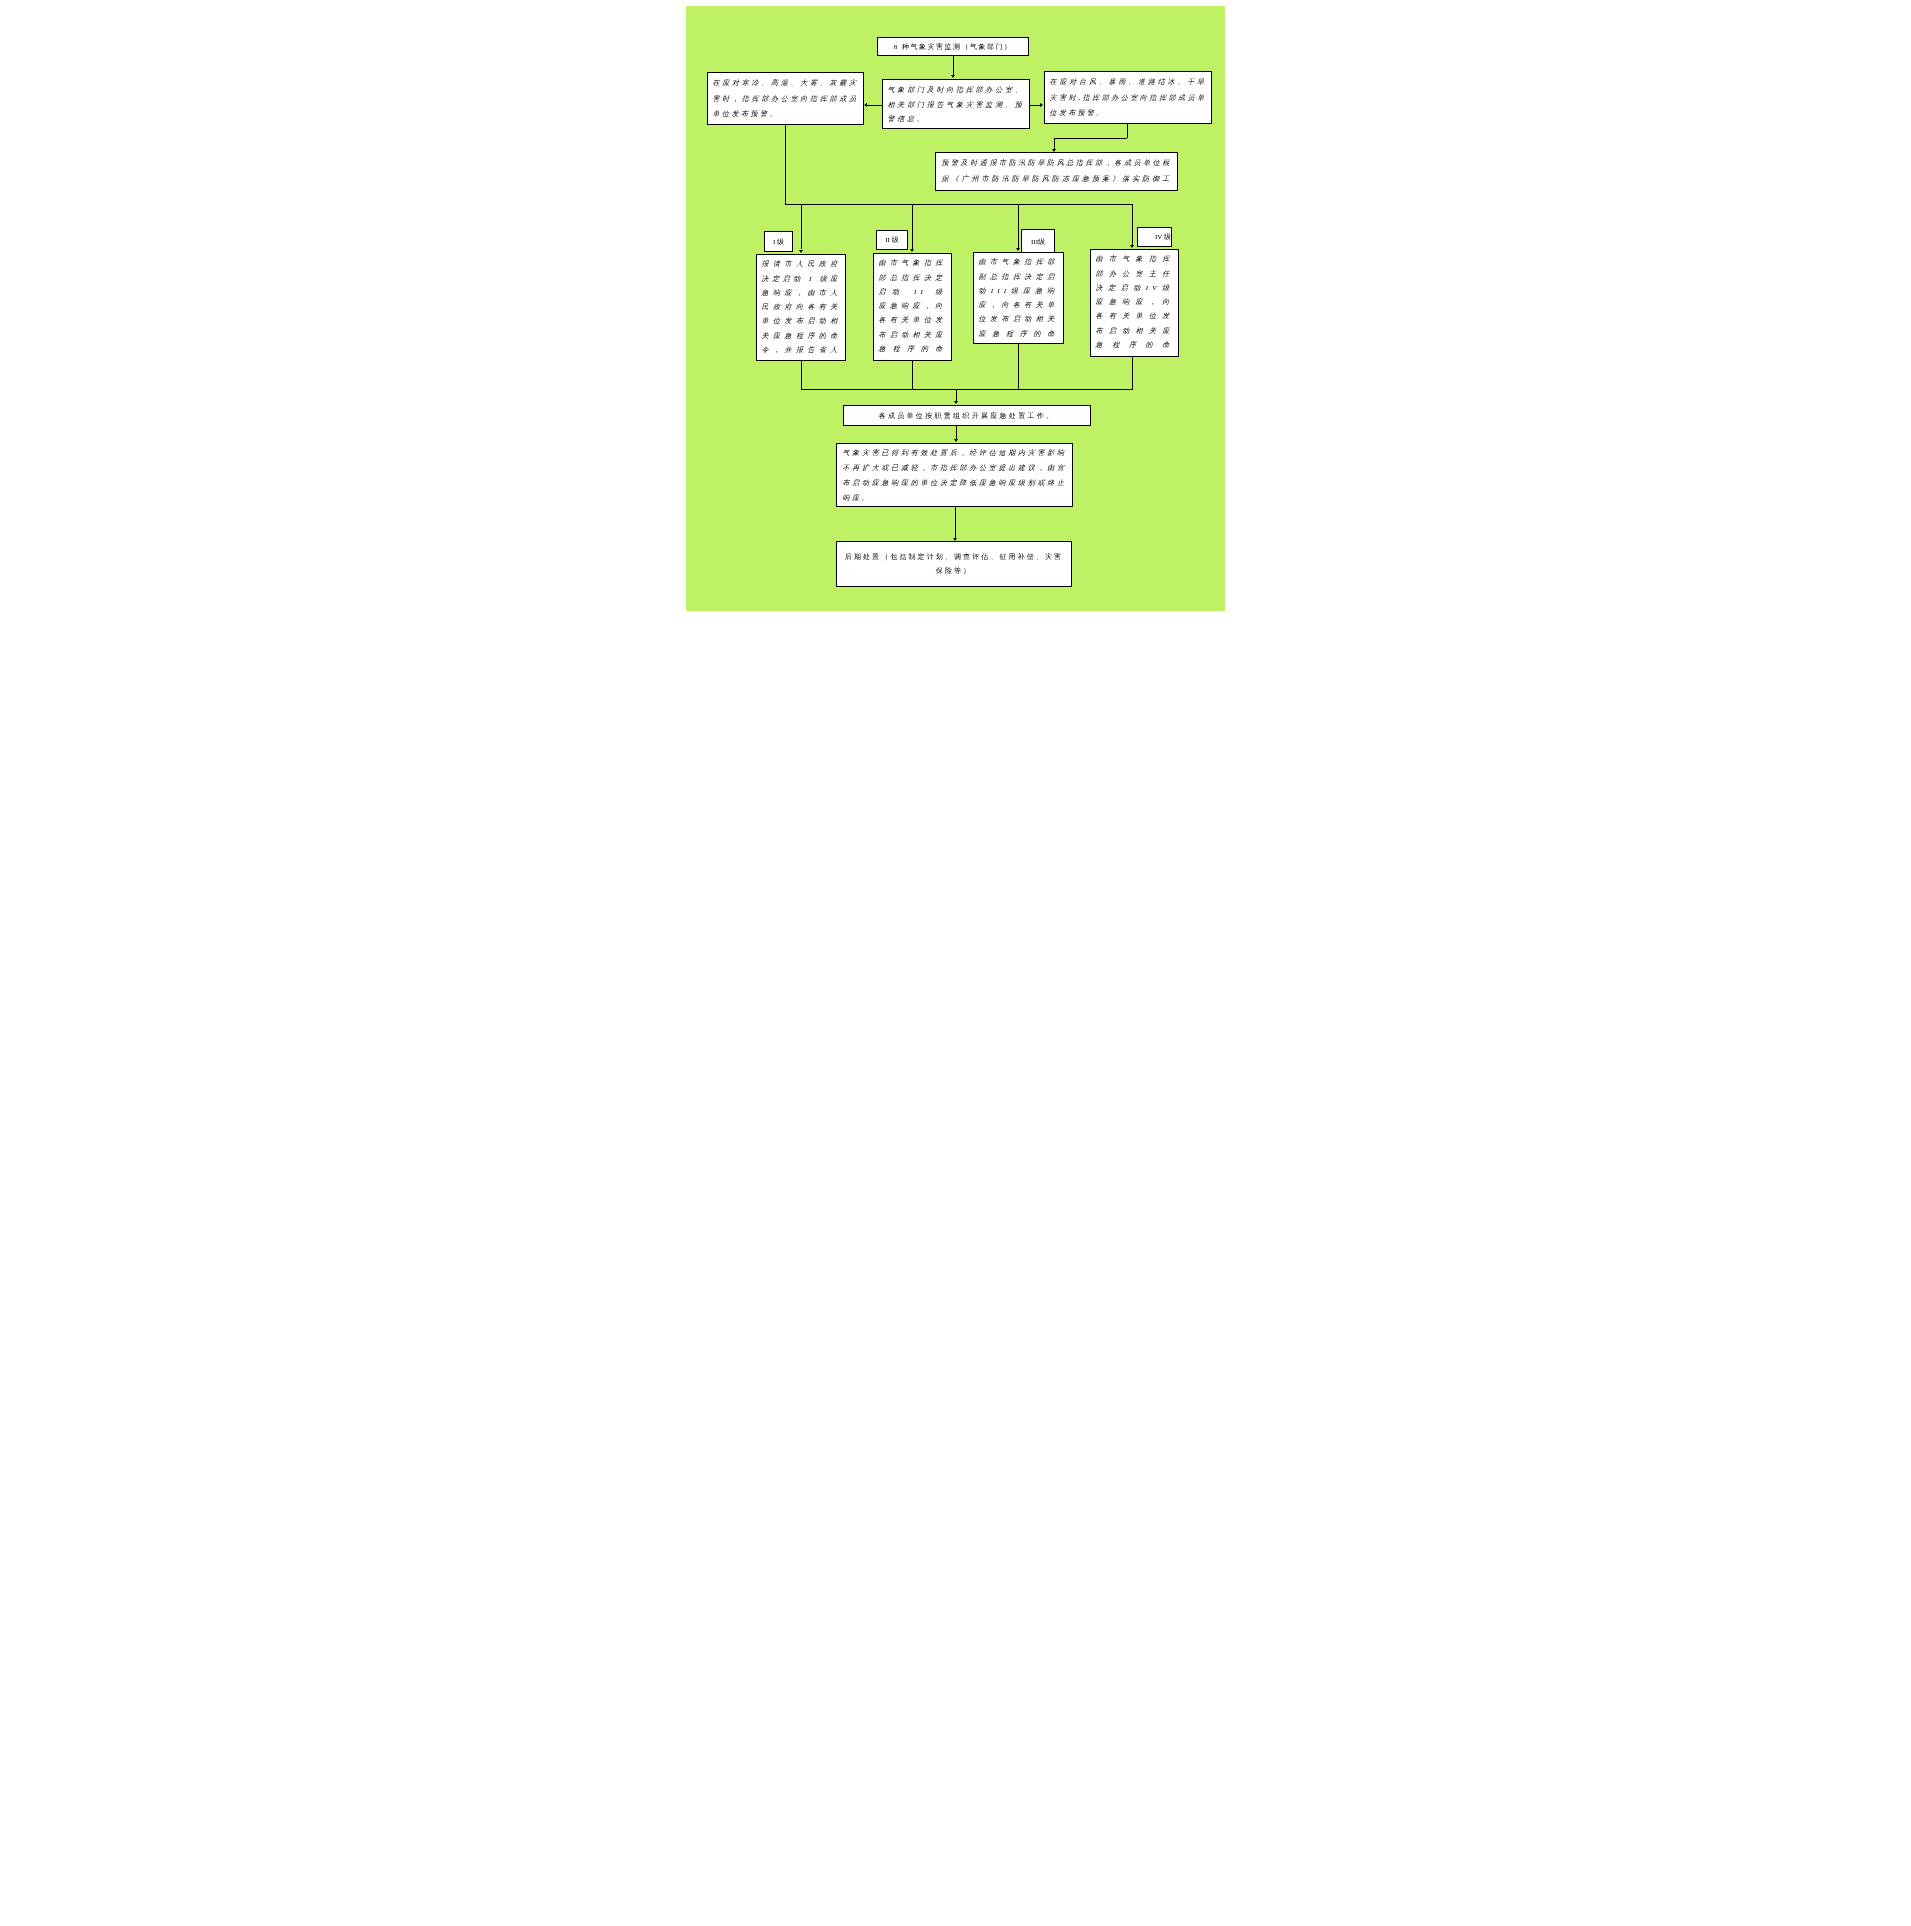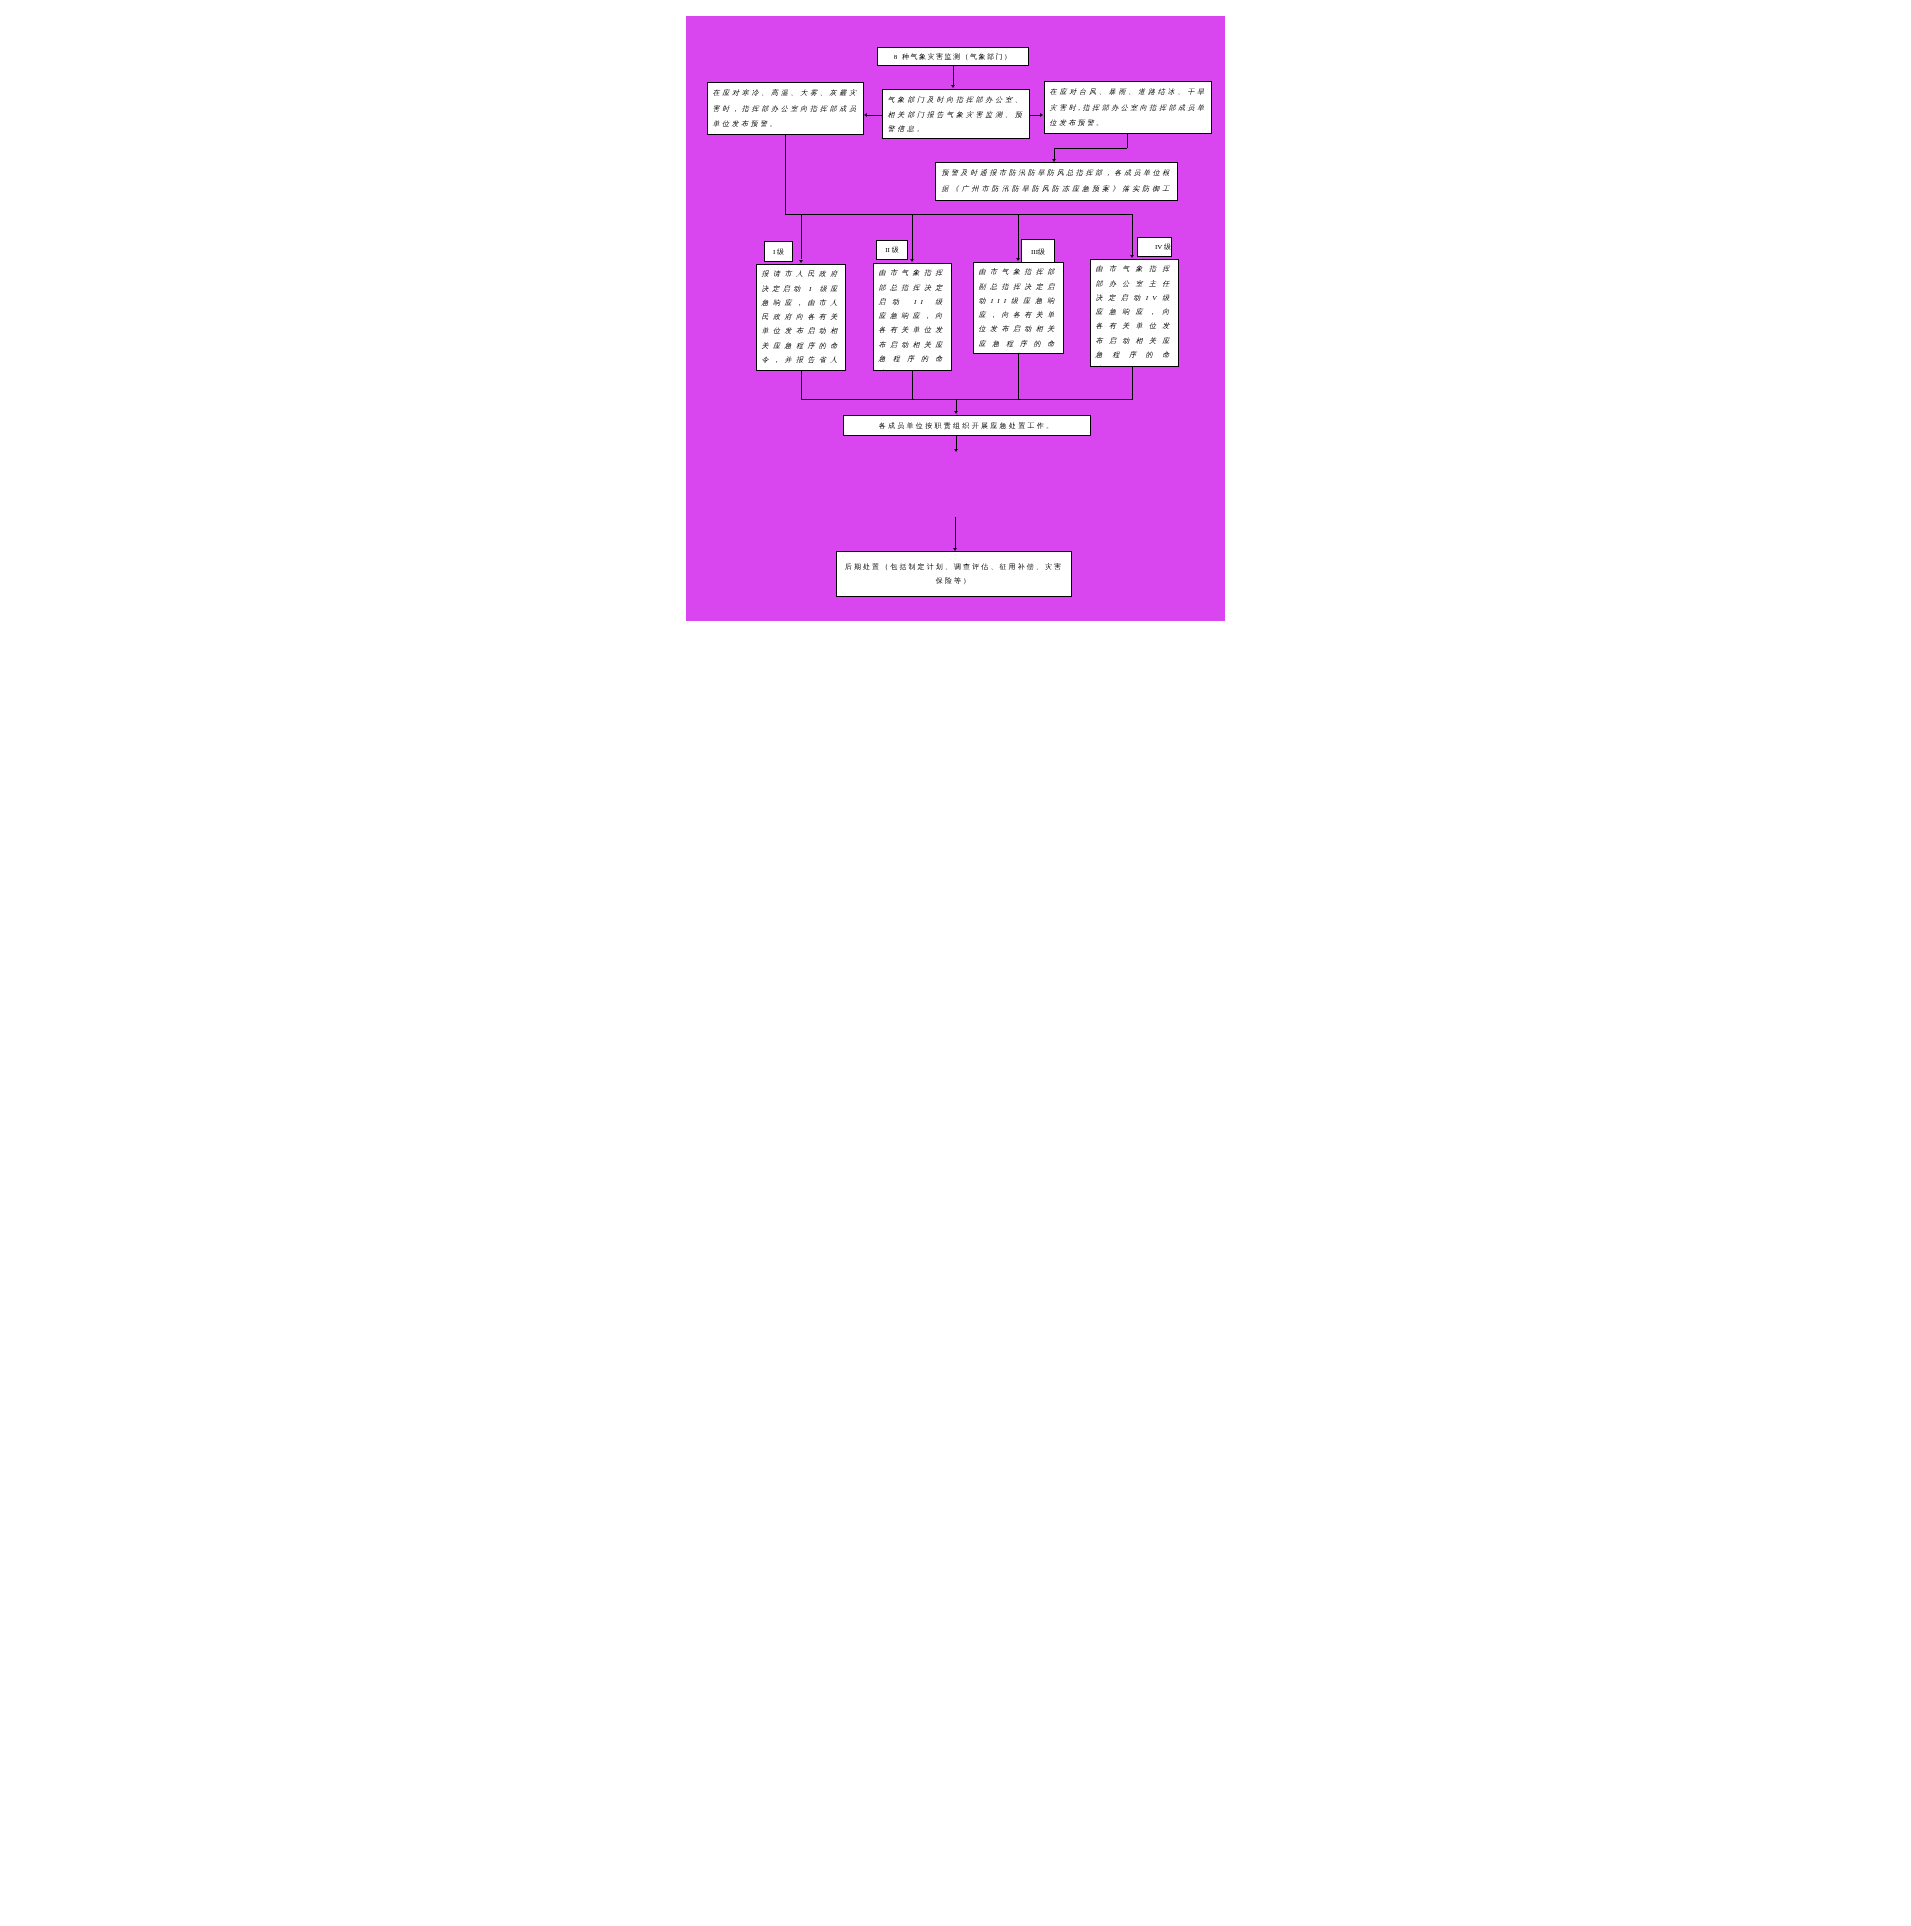--- a/index.html
+++ b/index.html
@@ -4,22 +4,22 @@
 <style>
   html, body {
     margin: 0;
     padding: 0;
     background: #ffffff;
   }
   .canvas {
     position: relative;
     width: 539px;
     height: 605px;
-    margin: 16px auto;
-    background: #d946ef;
+    margin: 6px auto;
+    background: #bef264;
     font-family: "Liberation Serif", "DejaVu Serif", serif;
     color: #000000;
   }
   .box {
     position: absolute;
     box-sizing: border-box;
     background: #ffffff;
     border: 0.8px solid #000000;
     border-top-width: 1.5px;
     border-bottom-width: 1.5px;
@@ -148,20 +148,23 @@
   <div class="vline" style="left:270px; top:383px; height:12.7px;"></div>
   <div class="arrow-down" style="left:268px; top:395px;"></div>
 
   <div class="box center" style="left:157px; top:399px; width:248px; height:21px; letter-spacing:2.3px;">
     <span>各成员单位按职责组织开展应急处置工作。</span>
   </div>
 
   <div class="vline" style="left:270px; top:420px; height:13px;"></div>
   <div class="arrow-down" style="left:268px; top:433px;"></div>
 
+  <div class="box justify" style="left:150px; top:437px; width:237px; height:64px; letter-spacing:2.5px; line-height:15px; padding:2.3px 5.4px;">
+    <span>气象灾害已得到有效处置后，经评估短期内灾害影响不再扩大或已减轻，市指挥部办公室提出建议，由宣布启动应急响应的单位决定降低应急响应级别或终止响应。</span>
+  </div>
 
   <div class="vline" style="left:269px; top:501px; height:31px;"></div>
   <div class="arrow-down" style="left:267px; top:532px;"></div>
 
   <div class="box center" style="left:150px; top:535px; width:236px; height:46px; letter-spacing:2.1px; line-height:14.3px; padding:0 5.4px;">
     <span>后期处置（包括制定计划、调查评估、征用补偿、灾害保险等）</span>
   </div>
 
 </div>
 

